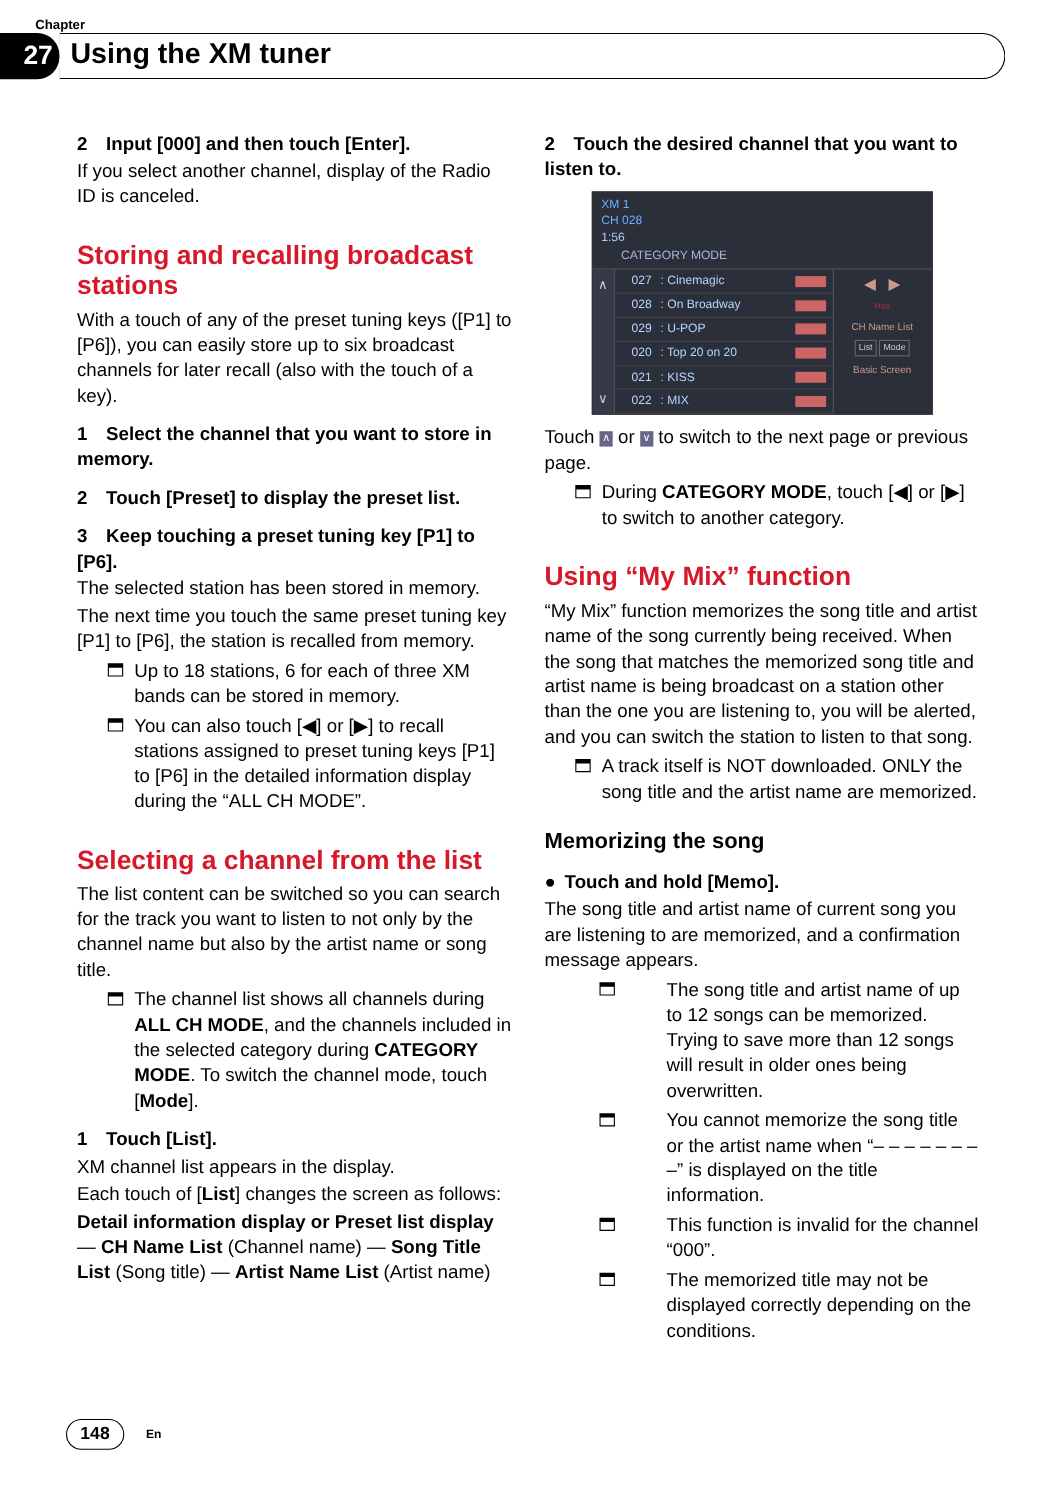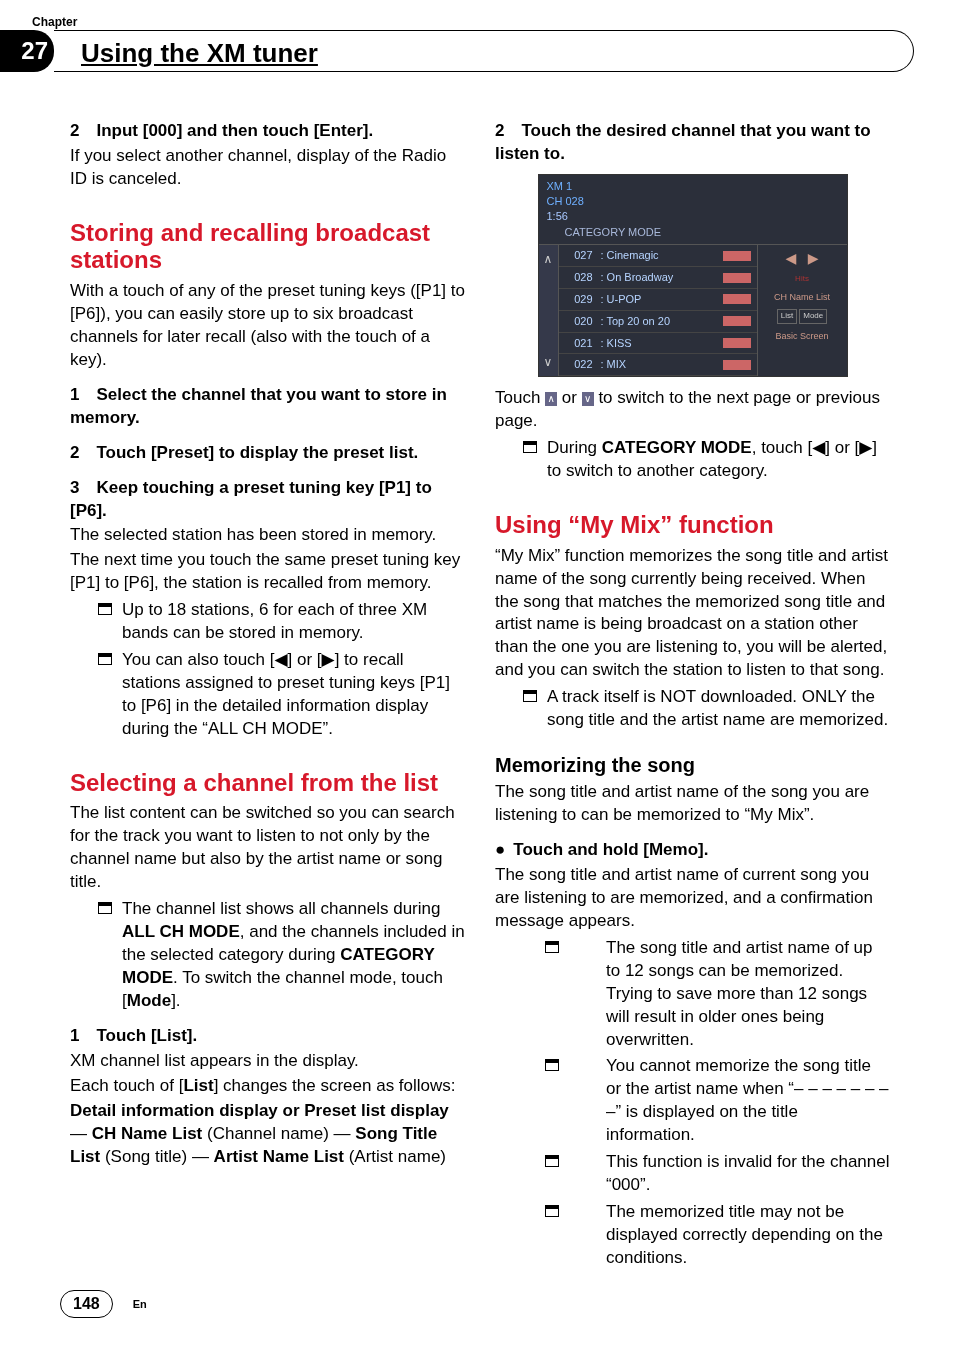--- a/index.html
+++ b/index.html
@@ -20,21 +20,20 @@
     font-size: 12px;
     font-weight: bold;
   }
   .header-row {
     position: absolute;
     top: 30px;
     left: 0;
     width: 100%;
     display: flex;
     align-items: center;
-    text-decoration: underline;
   }
   .chapter-badge {
     width: 56px;
     height: 42px;
     background: #000;
     color: #fff;
     font-size: 24px;
     font-weight: bold;
     display: flex;
     align-items: center;
@@ -45,22 +44,22 @@
     margin-left: -2px;
   }
   .title-pill {
     flex: 1;
     height: 42px;
     border: 1.5px solid #000;
     border-left: none;
     border-radius: 0 21px 21px 0;
     margin-right: 40px;
     display: flex;
-    align-items: flex-end;
-    padding-left: 27px;
+    align-items: flex-start;
+    padding-left: 10px;
   }
   .title-pill h1 {
     font-size: 26px;
     font-weight: 900;
   }
   .columns {
     position: absolute;
     top: 120px;
     left: 70px;
     width: 820px;
@@ -324,21 +323,20 @@
     </div>
 
     <h2>Using “My Mix” function</h2>
     <div class="body-text">“My Mix” function memorizes the song title and artist name of the song currently being received. When the song that matches the memorized song title and artist name is being broadcast on a station other than the one you are listening to, you will be alerted, and you can switch the station to listen to that song.</div>
     <div class="bullet-item">
       <span class="note-icon"></span>
       <span>A track itself is NOT downloaded. ONLY the song title and the artist name are memorized.</span>
     </div>
 
     <h3>Memorizing the song</h3>
-    <div class="body-text">The song title and artist name of the song you are listening to can be memorized to “My Mix”.</div>
 
     <div class="step dot-lead">Touch and hold [Memo].</div>
     <div class="body-text">The song title and artist name of current song you are listening to are memorized, and a confirmation message appears.</div>
 
     <div class="bullet-item lvl2">
       <span class="note-icon"></span>
       <span>The song title and artist name of up to 12 songs can be memorized. Trying to save more than 12 songs will result in older ones being overwritten.</span>
     </div>
     <div class="bullet-item lvl2">
       <span class="note-icon"></span>

